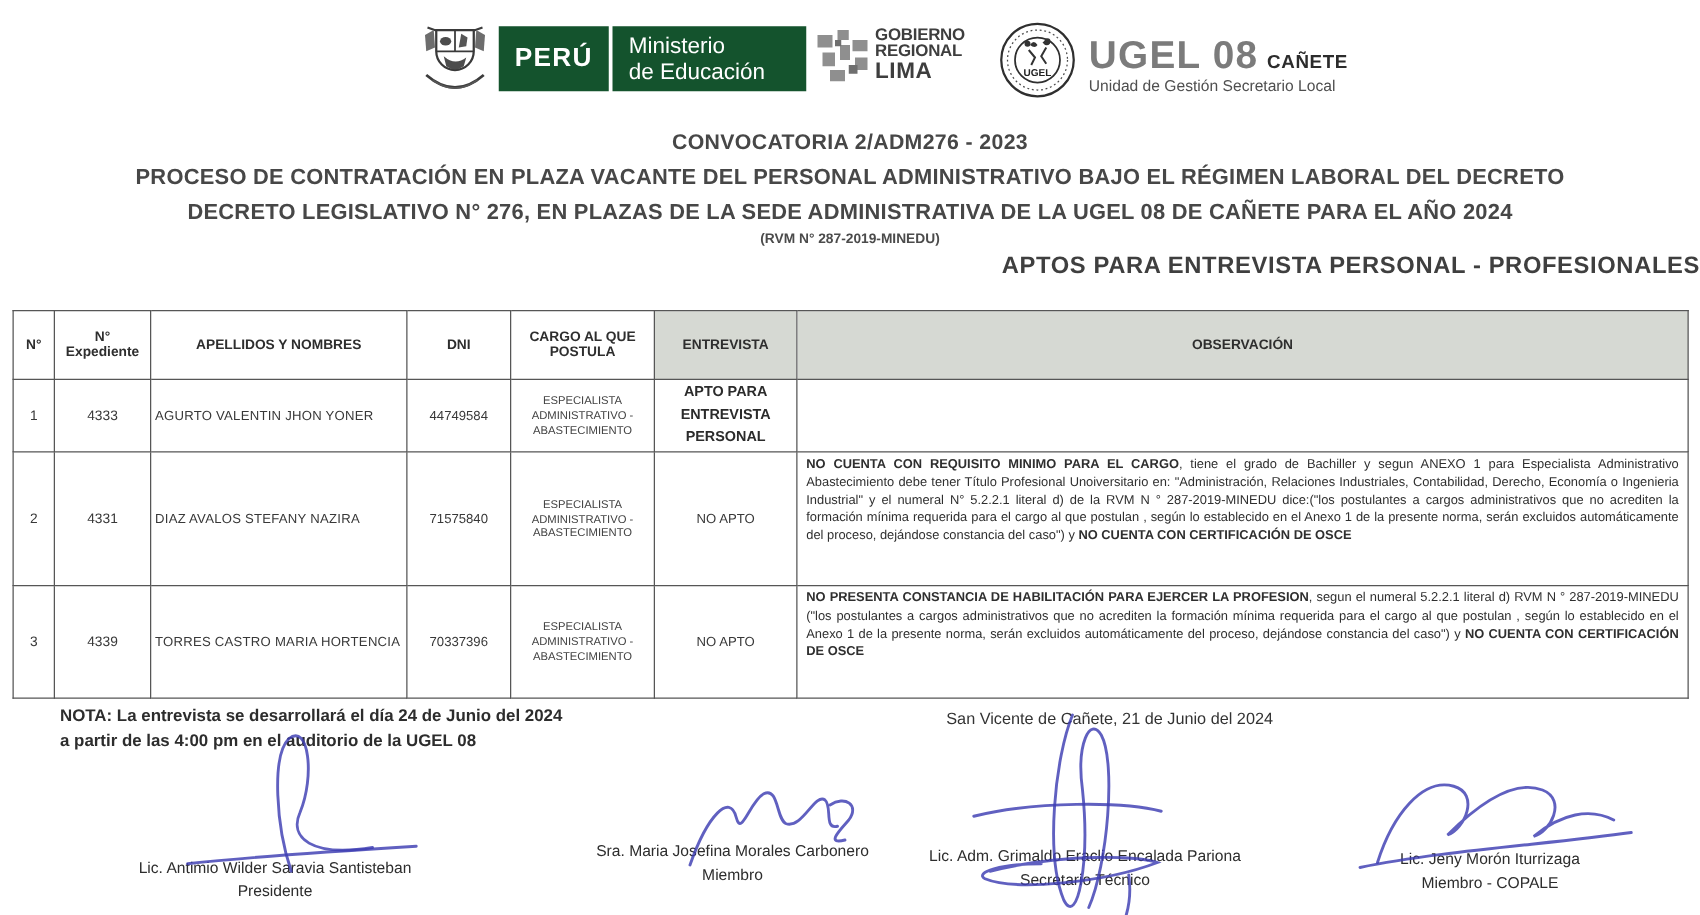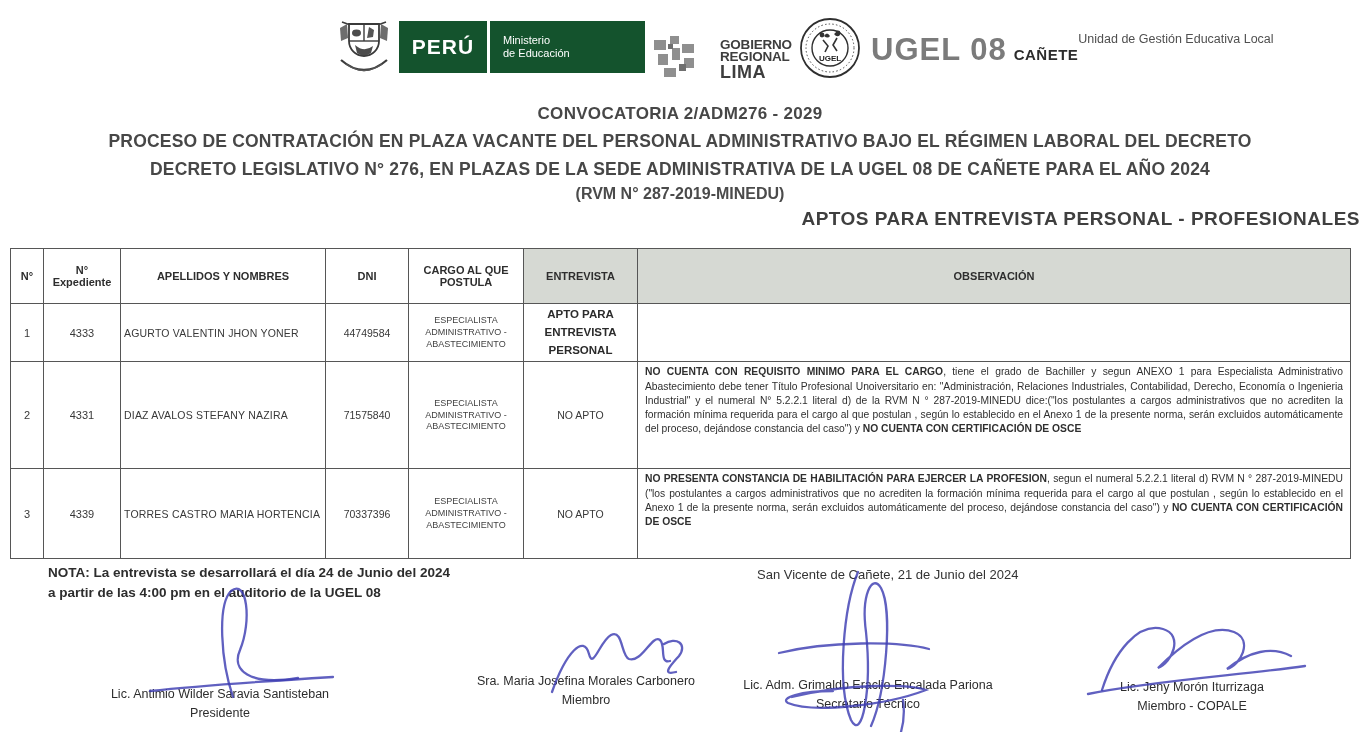--- a/index.html
+++ b/index.html
@@ -6,36 +6,36 @@
   .page {
     position:relative; width:1360px; height:732px; overflow:hidden;
     background:#ffffff; font-family:"Liberation Sans", sans-serif; color:#333;
   }
 
   
   .hdr { position:absolute; top:0; left:0; width:100%; height:100px; }
   .coat { position:absolute; left:336px; top:14px; }
   .graybox { position:absolute; top:21px; background:#14532d; color:#fff; display:flex; align-items:center; }
   .peru-box { left:399px; width:88px; height:52px; justify-content:center; font-size:21px; font-weight:bold; letter-spacing:1px; }
-  .minedu-box { left:490px; width:155px; height:52px; font-size:11px; line-height:1.15; padding-left:13px; box-sizing:border-box; }
-  .gob { position:absolute; left:652px; top:34px; display:flex; align-items:center; gap:22px; }
+  .minedu-box { left:490px; width:155px; height:52px; font-size:18px; line-height:1.15; padding-left:13px; box-sizing:border-box; }
+  .gob { position:absolute; left:652px; top:22px; display:flex; gap:2px; }
   .gob-text { font-weight:bold; color:#3e3e3e; font-size:13.5px; line-height:0.95; letter-spacing:-0.2px; }
   .gob-text .big { font-size:18px; letter-spacing:0.5px; }
   .ugel { position:absolute; left:798px; top:16px; display:flex; align-items:center; gap:9px; }
-  .ugel-txt { display:flex; flex-direction:row; }
+  .ugel-txt { display:flex; flex-direction:column; }
   .ugel-line1 { display:flex; align-items:baseline; }
   .ugel-name { font-size:31px; font-weight:bold; color:#7b7b7b; letter-spacing:1px; }
   .ugel-city { font-size:15px; font-weight:bold; color:#2c2c2c; margin-left:7px; letter-spacing:0.5px; }
   .ugel-caption { font-size:12.5px; color:#4f4f4f; margin-top:0px; }
 
   
   .titles { position:absolute; top:104px; left:0; right:0; text-align:center; color:#474747; }
   .t1 { font-size:17px; font-weight:bold; letter-spacing:0.3px; }
   .t2,.t3 { font-size:17.5px; font-weight:bold; letter-spacing:0.2px; margin-top:7px; }
-  .t4 { font-size:16px; font-weight:bold; margin-top:5px; color:#4b4b4b; }
+  .t4 { font-size:11px; font-weight:bold; margin-top:5px; color:#4b4b4b; }
   .t5 { font-size:19px; font-weight:bold; margin-top:5px; letter-spacing:0.5px; color:#3f3f3f;text-align:right; }
 
   
   .tblwrap { position:absolute; left:10px; top:248px; }
   table { border-collapse:collapse; table-layout:fixed; width:1340px; }
   th,td { border:1px solid #565656; overflow:hidden; }
   th { font-size:11px; font-weight:bold; color:#2e2e2e; padding:2px; }
   th.shaded { background:#d6d9d3; }
   td { vertical-align:middle; color:#383838; }
   .c-num  { text-align:center; font-size:11px; }
@@ -127,27 +127,27 @@
           <circle cx="24" cy="19" r="2.4" fill="#333"></circle>
           <circle cx="40" cy="17" r="2.4" fill="#333"></circle>
           <text x="32" y="45" text-anchor="middle" font-size="8" font-weight="bold" fill="#222" font-family="Liberation Sans, sans-serif">UGEL</text>
         </svg>
       </span>
       <span class="ugel-txt">
         <span class="ugel-line1">
           <span class="ugel-name">UGEL 08</span>
           <span class="ugel-city">CAÑETE</span>
         </span>
-        <span class="ugel-caption">Unidad de Gestión Educativa Local</span>
+        <span class="ugel-caption">Unidad de Gestión Secretario Local</span>
       </span>
     </div>
   </div>
 
   <div class="titles">
-    <div class="t1">CONVOCATORIA 2/ADM276 - 2029</div>
+    <div class="t1">CONVOCATORIA 2/ADM276 - 2023</div>
     <div class="t2">PROCESO DE CONTRATACIÓN EN PLAZA VACANTE DEL PERSONAL ADMINISTRATIVO BAJO EL RÉGIMEN LABORAL DEL DECRETO</div>
     <div class="t3">DECRETO LEGISLATIVO N° 276, EN PLAZAS DE LA SEDE ADMINISTRATIVA DE LA UGEL 08 DE CAÑETE PARA EL AÑO 2024</div>
     <div class="t4">(RVM N° 287-2019-MINEDU)</div>
     <div class="t5">APTOS PARA ENTREVISTA PERSONAL - PROFESIONALES</div>
   </div>
 
   <div class="tblwrap">
     <table>
       <colgroup>
         <col style="width:33px">

